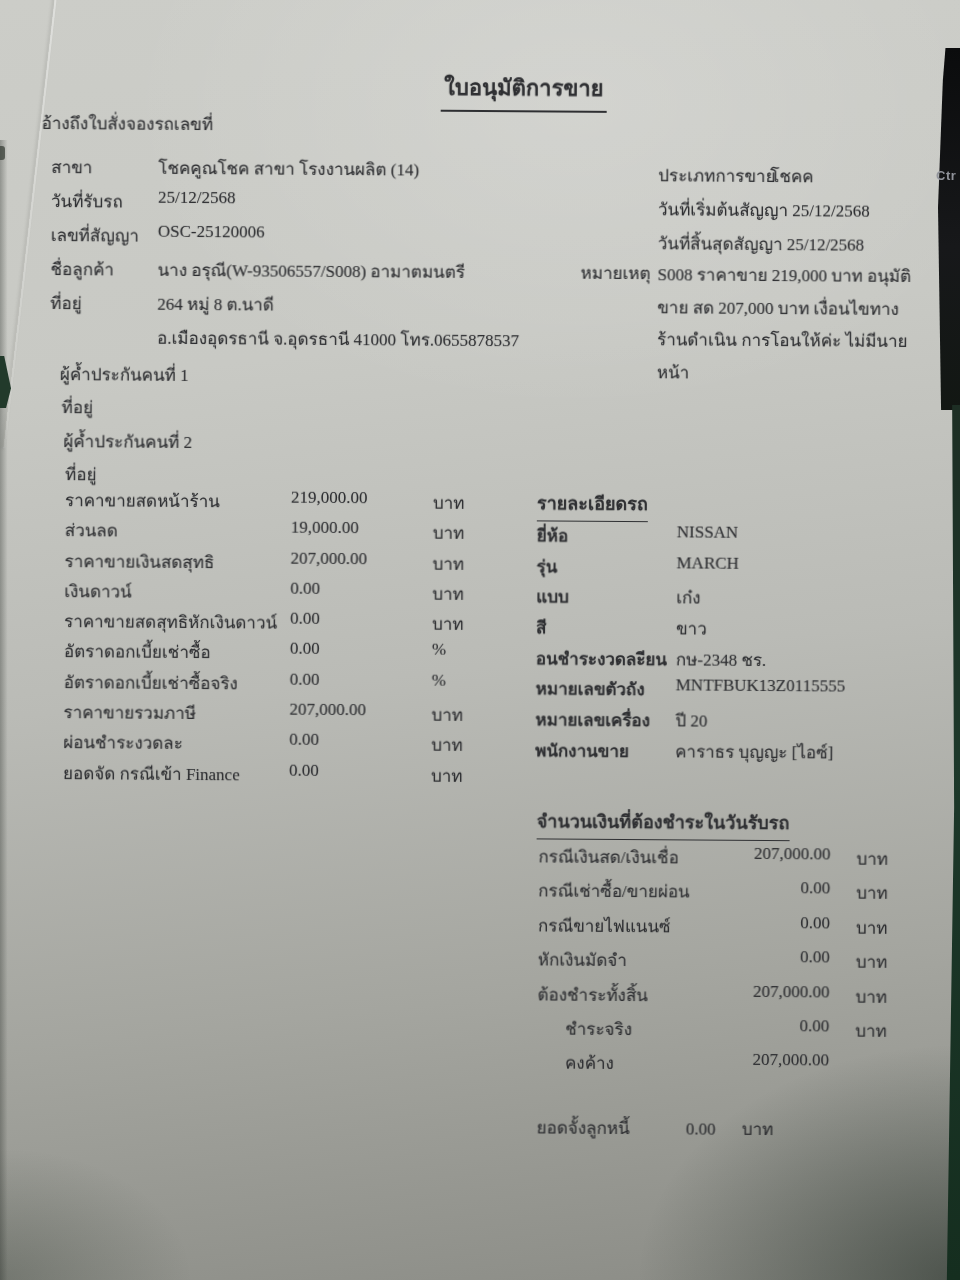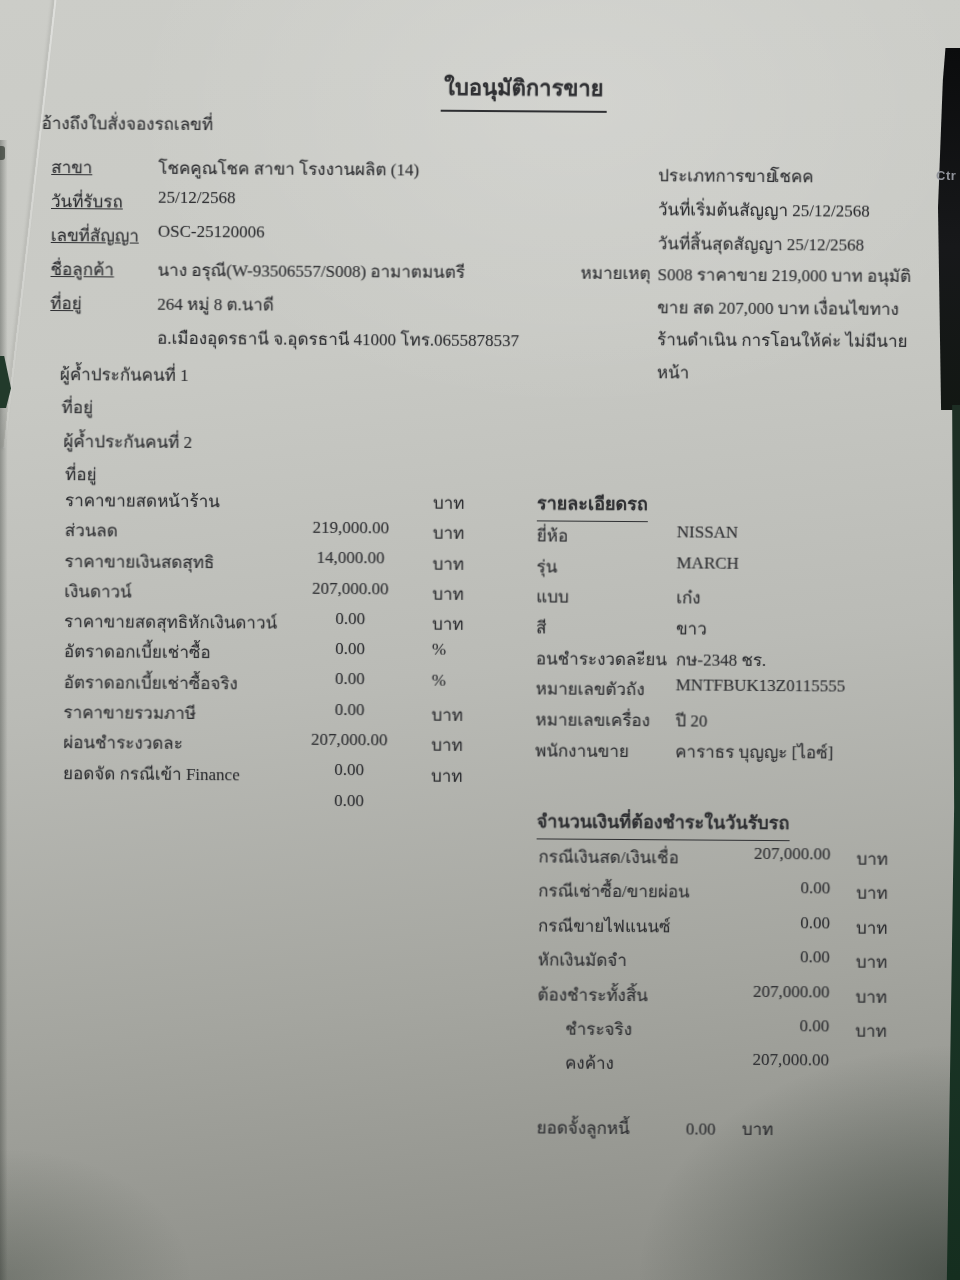--- a/index.html
+++ b/index.html
@@ -31,35 +31,35 @@
   .content{position:absolute;inset:0;transform:rotate(.4deg);transform-origin:480px 640px;
     font-size:17px;filter:blur(.24px);text-shadow:0 0 1px rgba(46,47,50,.28);}
   .abs{position:absolute;white-space:nowrap;}
   .title{left:390px;top:70px;width:260px;text-align:center;font-size:22px;font-weight:bold;}
   .title span{display:inline-block;border-bottom:2px solid #2e2f32;padding:0 3px 5px;}
   .sechead{font-size:18px;font-weight:bold;}
   .sechead span{display:inline-block;border-bottom:1.6px solid #2e2f32;padding-bottom:3px;}
   .frow{display:flex;align-items:flex-start;}
   .info-left{left:48px;top:156px;width:500px;}
   .info-left .frow{height:34px;}
-  .info-left .lbl{width:107px;flex:none;text-decoration:underline;}
+  .info-left .lbl{width:107px;flex:none;}
   .info-right{left:655px;top:160px;width:300px;}
   .info-right .frow{height:34px;}
   .info-right .lbl{width:112px;flex:none;}
   .remark-lines{left:655px;top:258px;width:262px;line-height:32.5px;white-space:normal;}
   .guarantors{left:58px;top:363px;width:300px;}
   .guarantors div{height:33.4px;}
   .pricing{left:64px;top:489px;width:428px;}
   .pricing .frow{height:30.3px;}
   .pricing .lbl{flex:1;min-width:0;}
-  .pricing .val{width:120px;flex:none;text-align:center;margin-top:30px;}
+  .pricing .val{width:120px;flex:none;text-align:left;}
   .pricing .unit{width:60px;flex:none;margin-left:22px;}
   .car{left:536px;top:521px;width:390px;}
   .car .frow{height:30.7px;}
-  .car .lbl{width:140px;flex:none;}
+  .car .lbl{width:140px;flex:none;font-weight:bold;}
   .payment{left:540px;top:842px;width:378px;}
   .payment .frow{height:34.4px;}
   .payment .lbl{flex:1;min-width:0;}
   .payment .lbl.ind{padding-left:28px;}
   .payment .val{width:130px;flex:none;text-align:right;}
   .payment .unit{width:60px;flex:none;margin-left:26px;}
   .debtor{left:540px;top:1113px;}
   .debtor .val{margin-left:52px;}
   .debtor .unit{margin-left:22px;}
 </style>
@@ -133,21 +133,21 @@
     </div>
 
     <div class="abs pricing">
       <div class="frow">
         <span class="lbl">ราคาขายสดหน้าร้าน</span>
         <span class="val">219,000.00</span>
         <span class="unit">บาท</span>
       </div>
       <div class="frow">
         <span class="lbl">ส่วนลด</span>
-        <span class="val">14,000.00</span>
+        <span class="val">19,000.00</span>
         <span class="unit">บาท</span>
       </div>
       <div class="frow">
         <span class="lbl">ราคาขายเงินสดสุทธิ</span>
         <span class="val">207,000.00</span>
         <span class="unit">บาท</span>
       </div>
       <div class="frow">
         <span class="lbl">เงินดาวน์</span>
         <span class="val">0.00</span>

